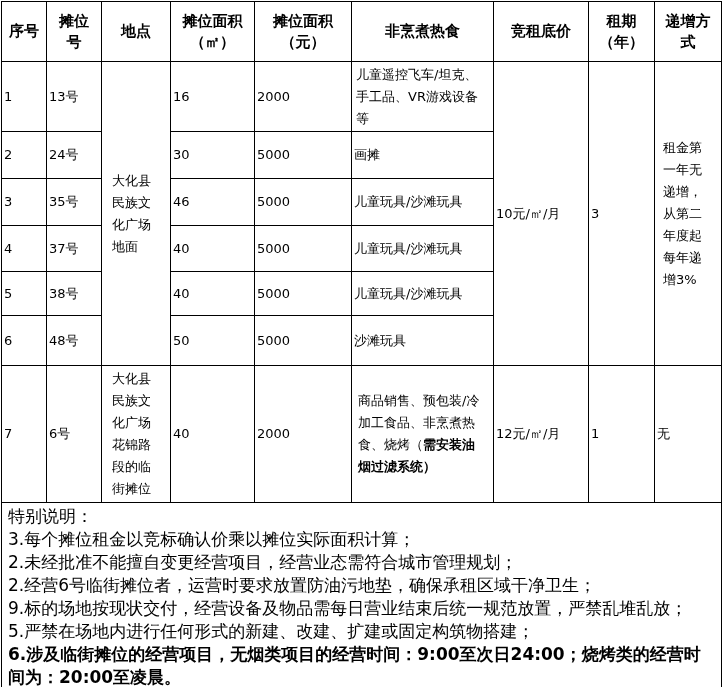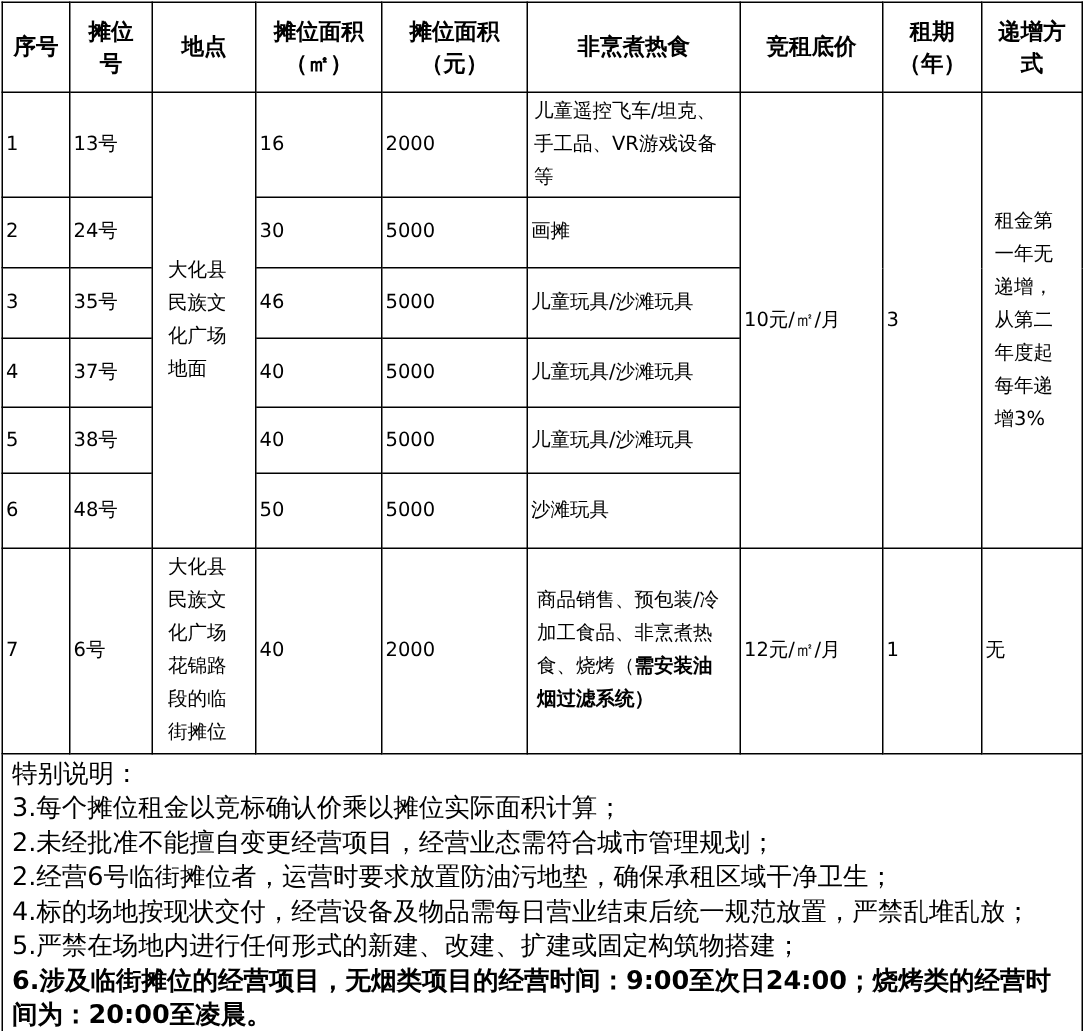--- a/index.html
+++ b/index.html
@@ -97,19 +97,19 @@
     <td>12元/㎡/月</td>
     <td>1</td>
     <td>无</td>
   </tr>
   <tr style="height:184px">
     <td colspan="9" class="notes-cell">
       <span class="note-line">特别说明：</span>
       <span class="note-line">3.每个摊位租金以竞标确认价乘以摊位实际面积计算；</span>
       <span class="note-line">2.未经批准不能擅自变更经营项目，经营业态需符合城市管理规划；</span>
       <span class="note-line">2.经营6号临街摊位者，运营时要求放置防油污地垫，确保承租区域干净卫生；</span>
-      <span class="note-line">4.标的场地按现状交付，经营设备及物品需每日营业结束后统一规范放置，严禁乱堆乱放；</span>
+      <span class="note-line">9.标的场地按现状交付，经营设备及物品需每日营业结束后统一规范放置，严禁乱堆乱放；</span>
       <span class="note-line">5.严禁在场地内进行任何形式的新建、改建、扩建或固定构筑物搭建；</span>
       <span class="note-wrap">6.涉及临街摊位的经营项目，无烟类项目的经营时间：9:00至次日24:00；烧烤类的经营时间为：20:00至凌晨。</span>
     </td>
   </tr>
 </tbody>
   </table>
 
 </body></html>

